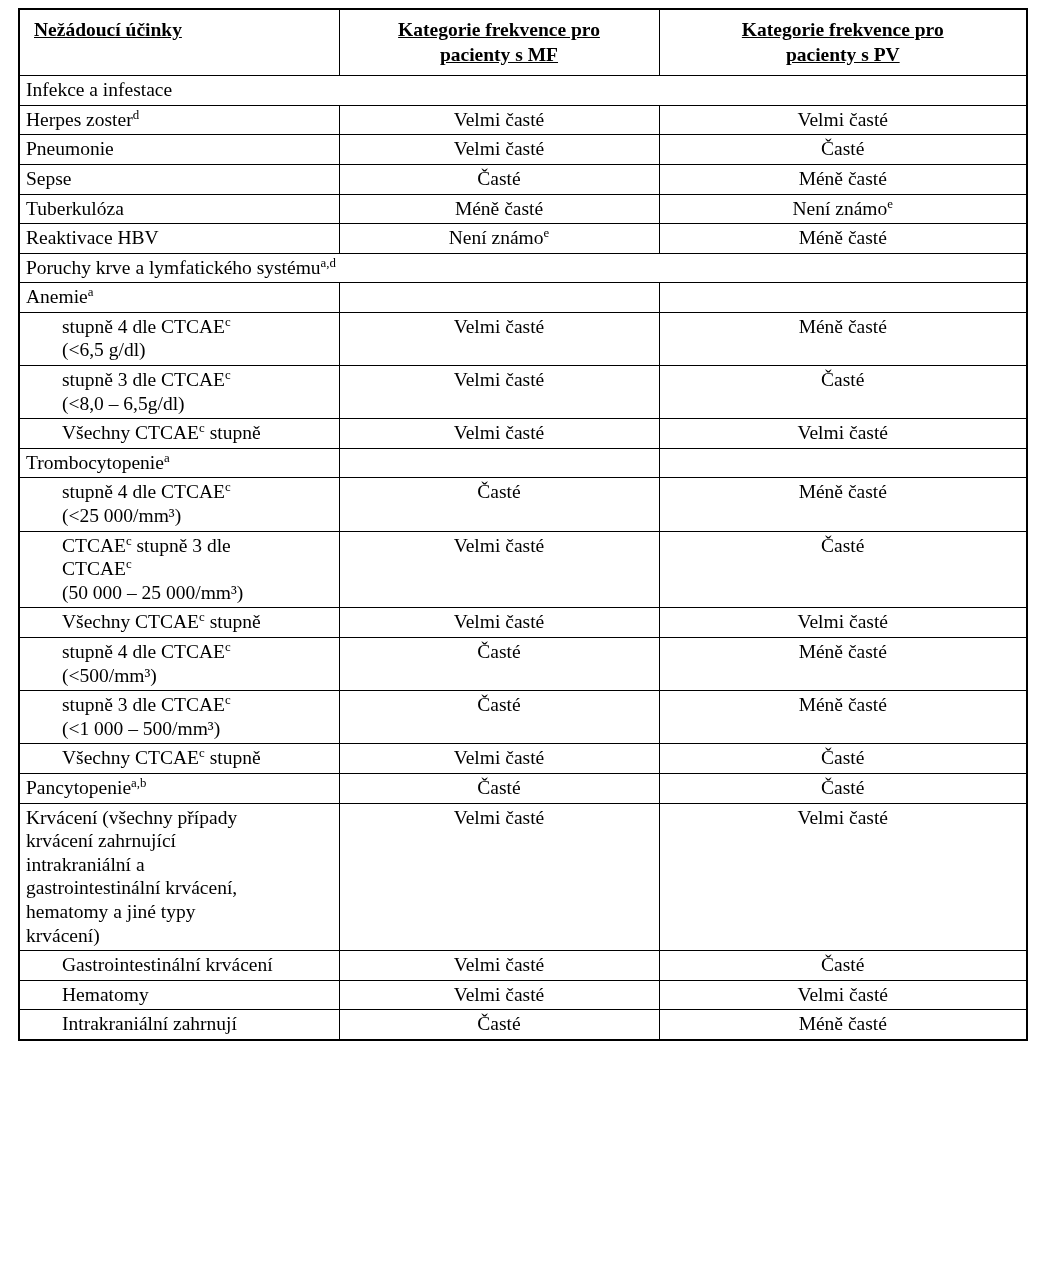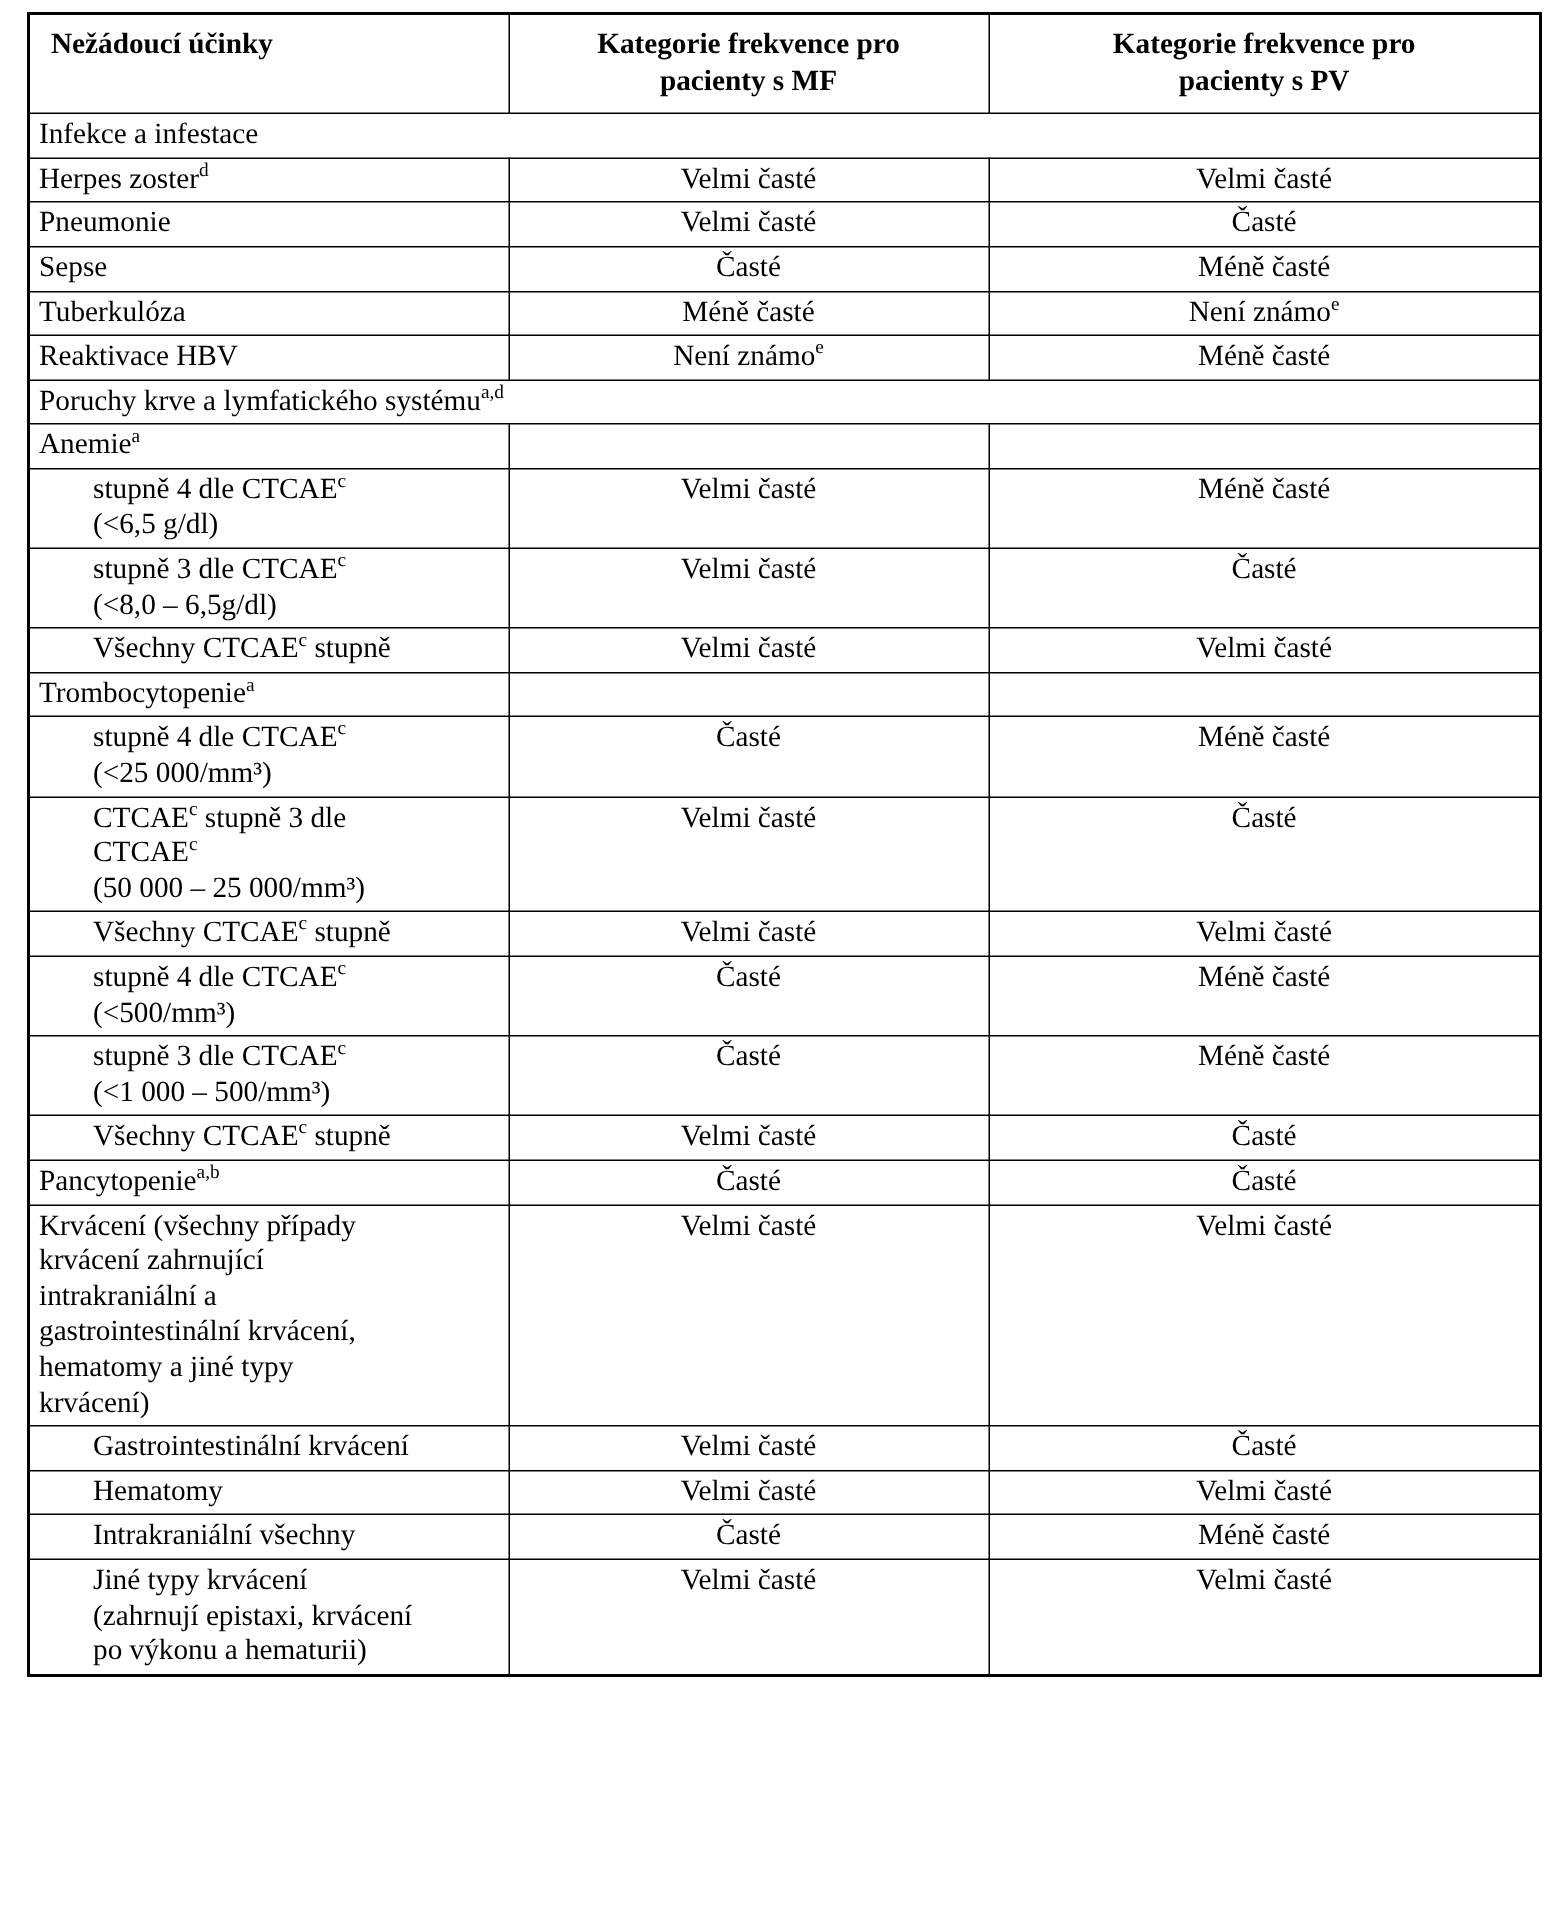--- a/index.html
+++ b/index.html
@@ -42,20 +42,21 @@
     font-weight: normal;
     background: #ffffff;
   }
   
   tr.header-row th {
     text-align: center;
     font-weight: bold;
     padding-top: 8px;
     padding-bottom: 8px;
     line-height: 1.26;
+    text-decoration: underline;
   }
   tr.header-row th.term-head {
     text-align: left;
     padding-left: 14px;
     vertical-align: top;
   }
   
   td.section-cell {
     font-weight: bold;
     text-align: left;
@@ -262,29 +263,20 @@
         </tr>
         <tr>
           <td class="term indent">
             <span class="ln">Hematomy</span>
           </td>
           <td class="value">Velmi časté</td>
           <td class="value">Velmi časté</td>
         </tr>
         <tr>
           <td class="term indent">
-            <span class="ln">Intrakraniální všechny</span>
-          </td>
-          <td class="value">Časté</td>
-          <td class="value">Méně časté</td>
-        </tr>
-        <tr>
-          <td class="term indent">
-            <span class="ln">Jiné typy krvácení</span>
-            <span class="ln">(zahrnují epistaxi, krvácení</span>
-            <span class="ln">po výkonu a hematurii)</span>
-          </td>
-          <td class="value">Velmi časté</td>
-          <td class="value">Velmi časté</td>
+            <span class="ln">Intrakraniální zahrnují</span>
+          </td>
+          <td class="value">Časté</td>
+          <td class="value">Méně časté</td>
         </tr>
       </tbody>
   </table>
 </div>
 
 </body></html>

